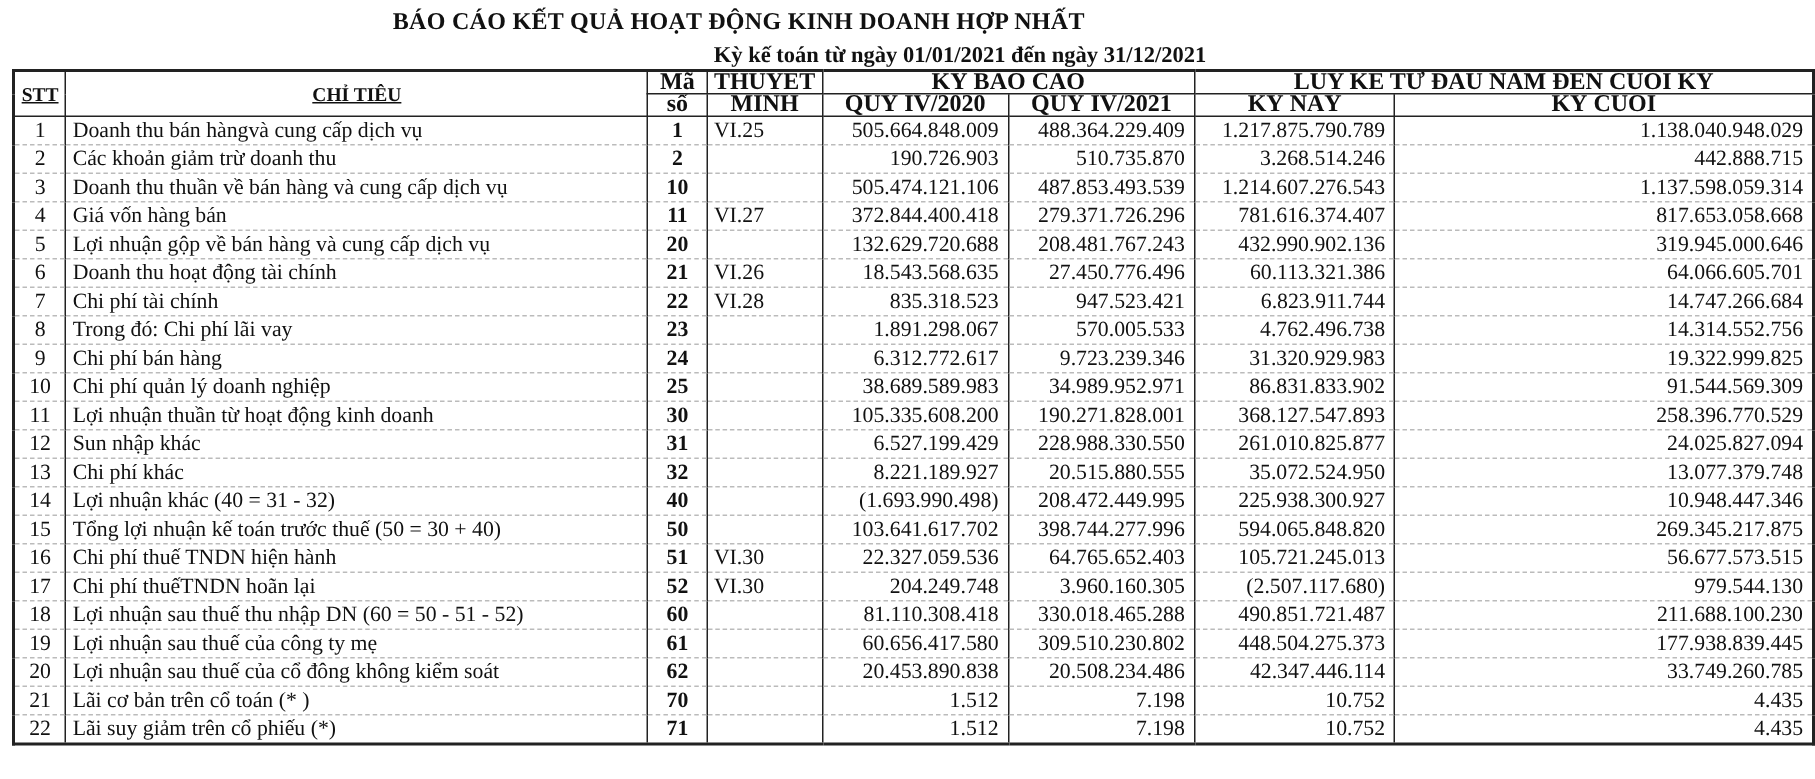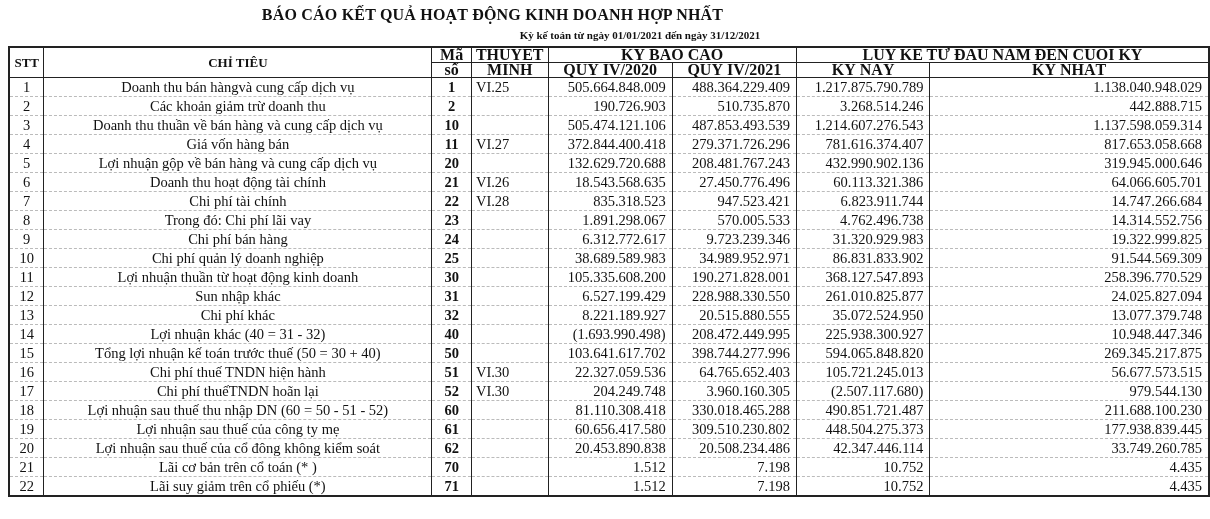--- a/index.html
+++ b/index.html
@@ -1,30 +1,30 @@
 <!DOCTYPE html>
 <html><head>
 <meta charset="utf-8">
 <style>
   html, body { margin:0; padding:0; background:#fff; }
   body { width:1210px; height:519px; overflow:hidden; position:relative;
          font-family:"Liberation Serif", "DejaVu Serif", serif; color:#111; }
   .title { position:absolute; left:0; width:975px; top:6px; text-align:center;
            font-weight:bold; font-size:16px; letter-spacing:0.2px; padding-left:10px; box-sizing:border-box; }
   .period { position:absolute; left:0; width:1210px; top:29px; text-align:center;
-            font-weight:bold; font-size:11px; padding-left:70px; box-sizing:border-box; }
+            font-weight:bold; font-size:15px; padding-left:70px; box-sizing:border-box; }
   table { position:absolute; left:8px; top:46px; border-collapse:collapse; table-layout:fixed; }
   th, td { border:1px solid #222; padding:0 4px; white-space:nowrap; overflow:hidden; }
   th { font-weight:bold; font-size:16px; height:14px; text-align:center; line-height:14px; }
-  th.big { font-size:13px; }
+  th.big { font-size:13px;text-decoration:underline; }
   tbody td { height:18px; font-size:14.5px; line-height:18px;
              border-top:1px dashed #bbb; border-bottom:1px dashed #bbb; }
   tbody tr:last-child td { border-bottom:2px solid #222; }
   td.stt { text-align:center; border-left:2px solid #222; }
-  td.name { text-align:center;font-family:Liberation Serif, serif; }
+  td.name { text-align:left;font-family:Liberation Serif, serif; }
   td.code { text-align:center; font-weight:bold; }
   td.note { }
   td.num { text-align:right; padding-right:6px; vertical-align:bottom; }
   td.bold { font-weight:normal; }
   th.stt-h { border-left:2px solid #222; border-top:2px solid #222; }
   thead tr:first-child th { border-top:2px solid #222; }
   .last { border-right:2px solid #222 !important; }
 </style>
 </head>
 <body>
@@ -51,21 +51,21 @@
       <th>THUYẾT</th>
       <th colspan="2">KỲ BÁO CÁO</th>
       <th colspan="2" class="last">LŨY KẾ TỪ ĐẦU NĂM  ĐẾN CUỐI KỲ</th>
     </tr>
     <tr>
       <th>số</th>
       <th>MINH</th>
       <th>QUÝ IV/2020</th>
       <th>QUÝ IV/2021</th>
       <th>KỲ NÀY</th>
-      <th class="last">KỲ NHẤT</th>
+      <th class="last">KỲ CUỐI</th>
     </tr>
   </thead>
   <tbody id="rows">
       <tr>
         <td class="stt">1</td>
         <td class="name">Doanh thu bán hàngvà cung cấp dịch vụ</td>
         <td class="code">1</td>
         <td class="note">VI.25</td>
         <td class="num bold">505.664.848.009</td>
         <td class="num bold">488.364.229.409</td>

